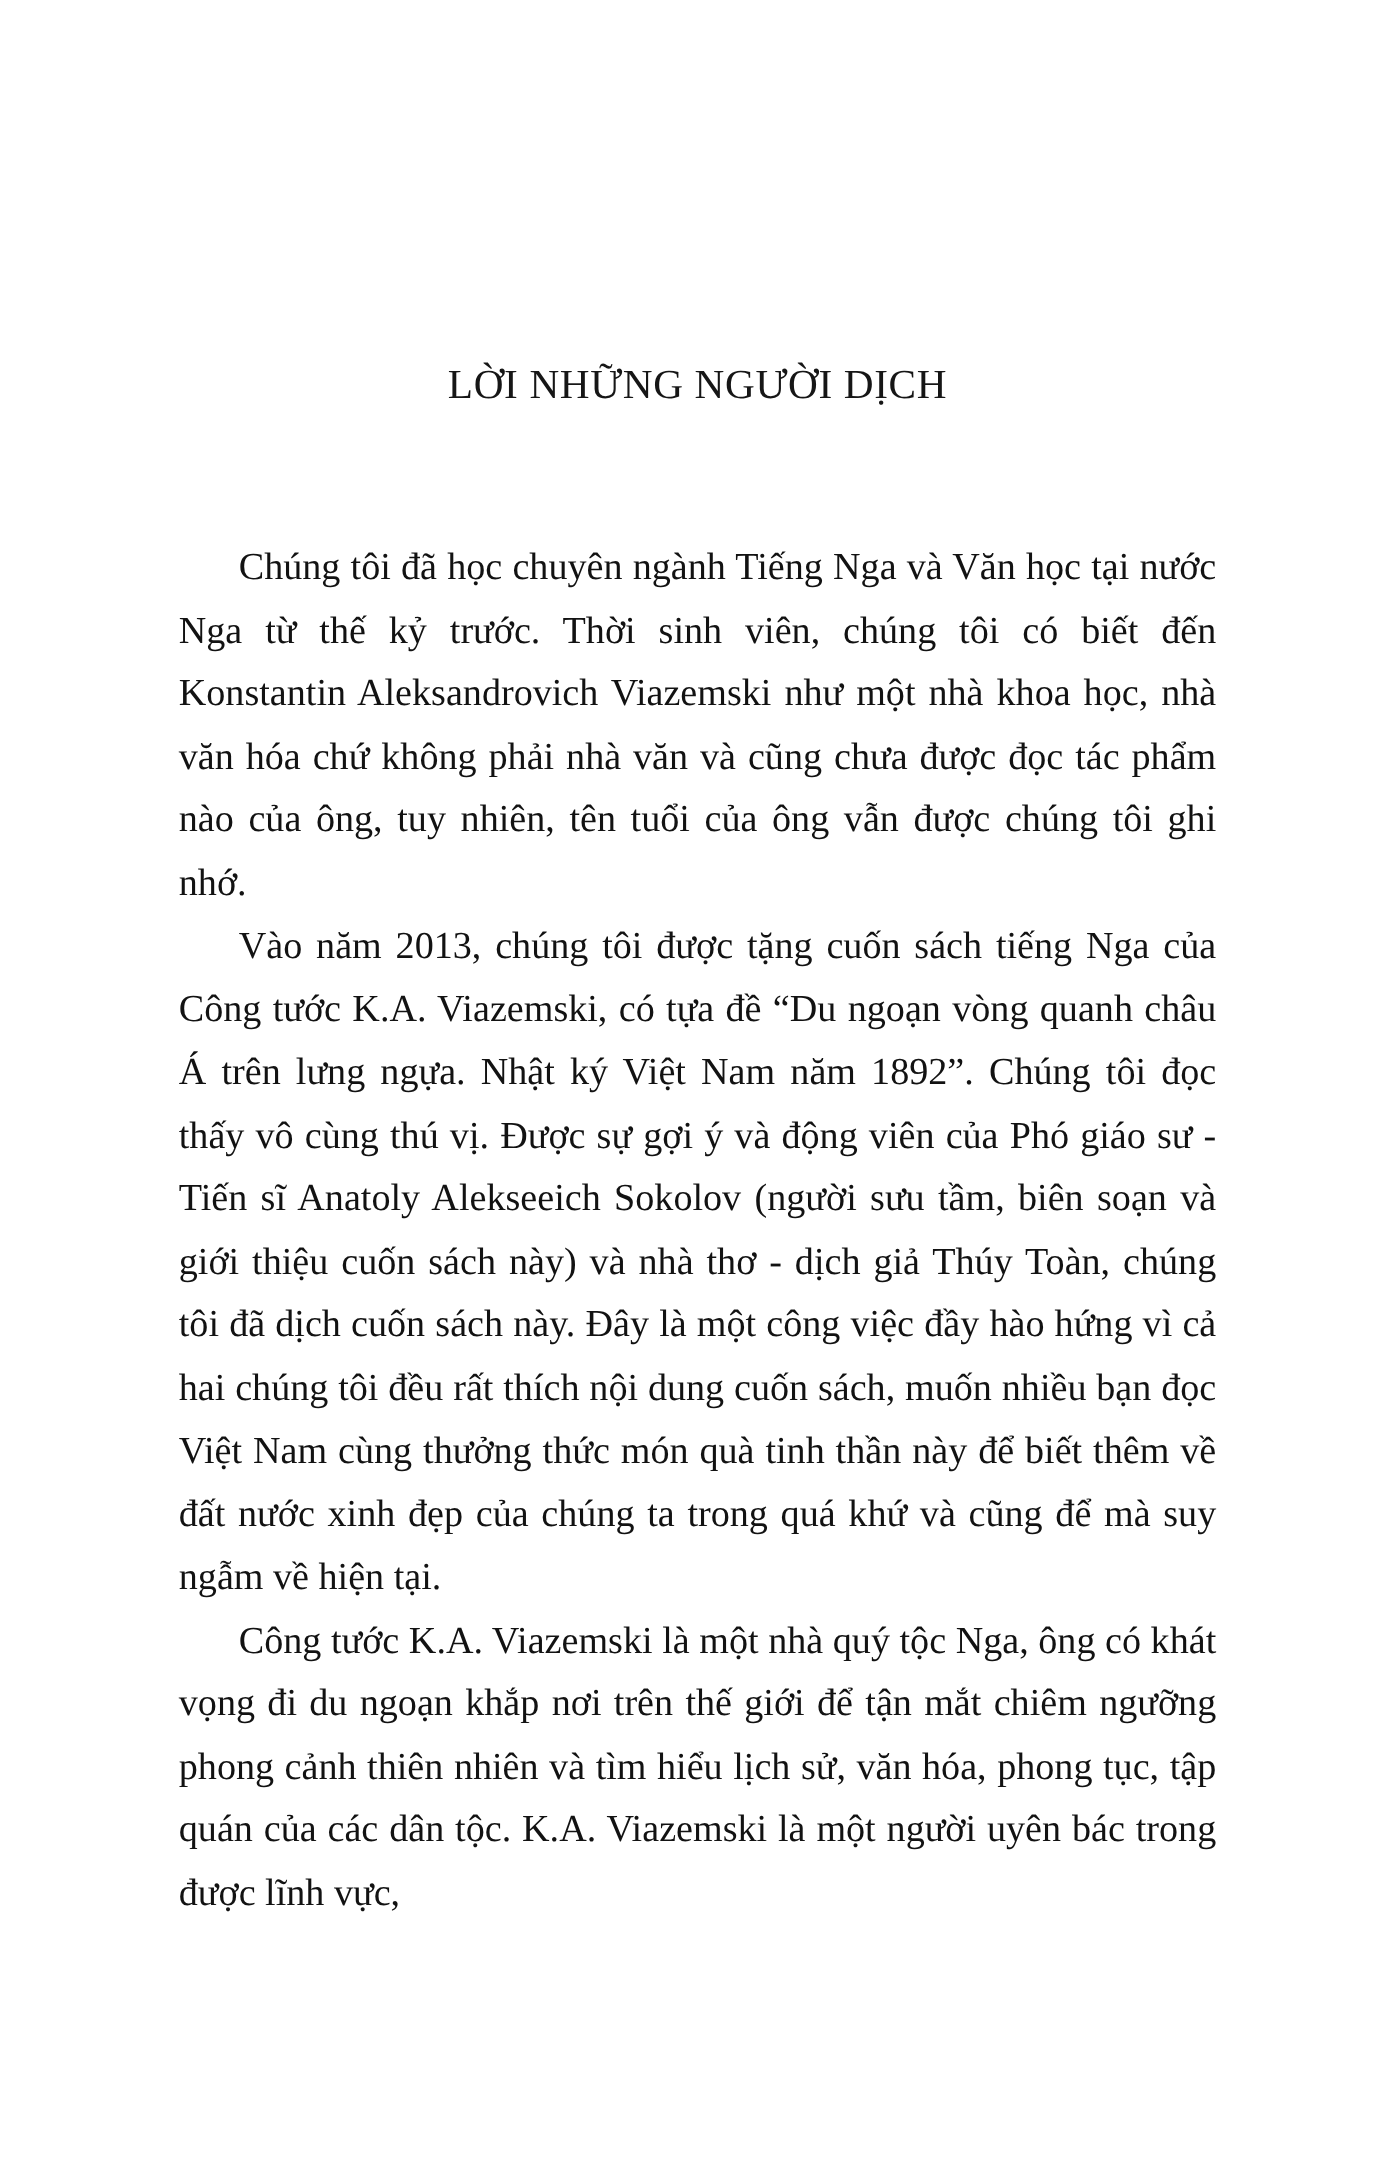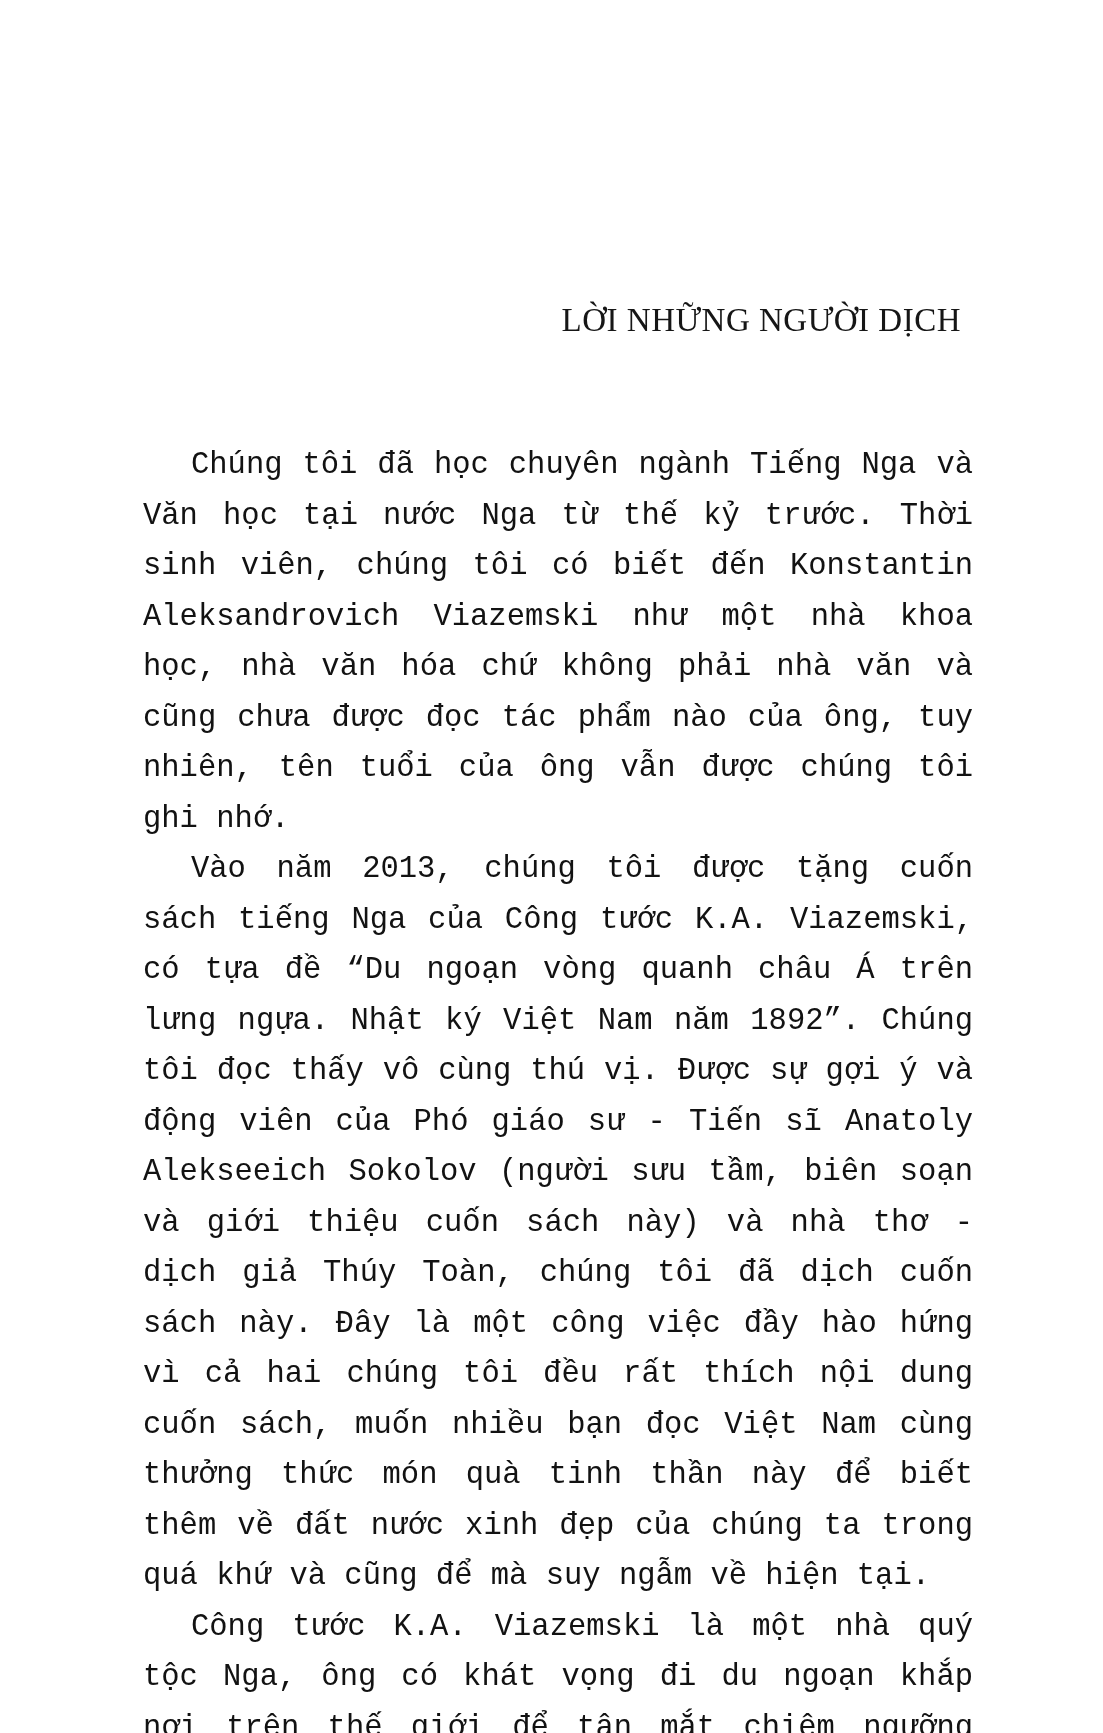--- a/index.html
+++ b/index.html
@@ -18,28 +18,28 @@
   .content {
     position: absolute;
     left: 143px;
     top: 0;
     width: 830px;
   }
   .doc-title {
     font-family: "Liberation Serif", serif;
     font-size: 33px;
     letter-spacing: 0.5px;
-    text-align: right;
+    text-align: center;
     color: #161616;
-    margin: 12px;
+    margin: 0;
     padding-top: 290px;
     font-weight: normal;
   }
   .body-text {
-    font-family: Liberation Mono, monospace;
+    font-family: Liberation Serif, serif;
     font-size: 30.5px;
     line-height: 50.5px;
     color: #121212;
     text-align: justify;
     text-justify: inter-word;
     margin: 0;
   }
   .body-text.first {
     margin-top: 101px;
   }

